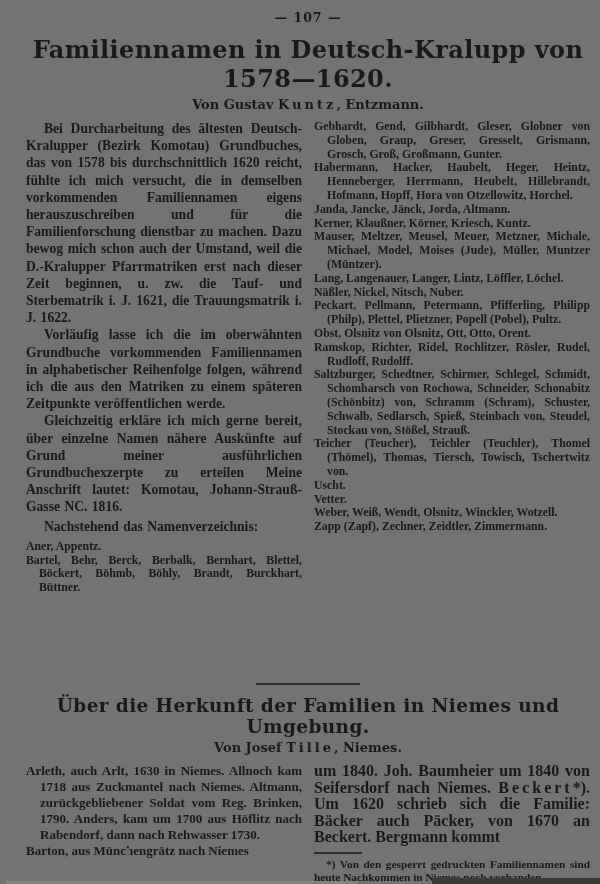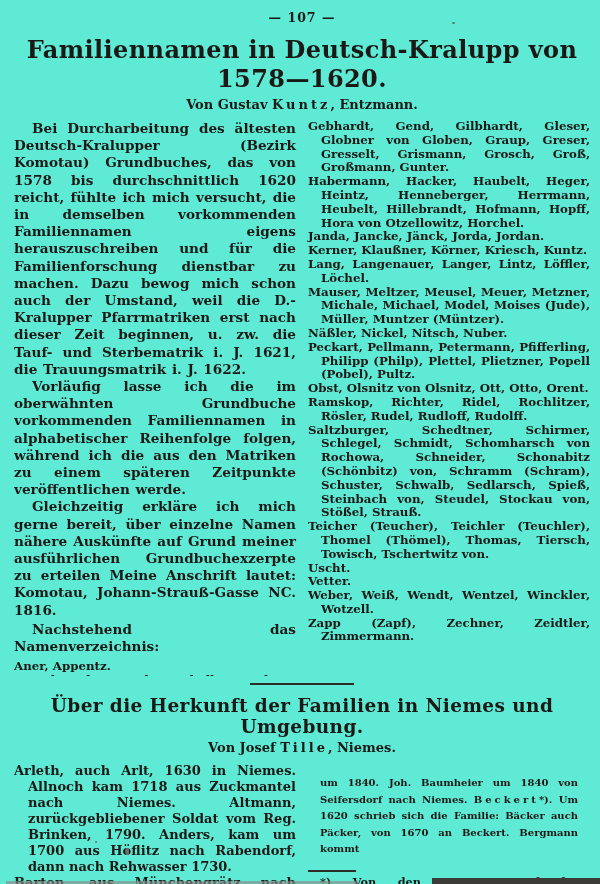--- a/index.html
+++ b/index.html
@@ -1,26 +1,26 @@
 <!DOCTYPE html>
 <html><head>
 <meta charset="utf-8">
 <style>
   html,body{margin:0;padding:0;background:#e8e7e3;}
   .page{
     position:relative;
     width:600px;height:884px;
     margin:0 auto;
-    background:#5eead4;
+    background:#737373;
     color:#1b1916;
     font-family:"DejaVu Serif", serif;
     font-weight:700;
     overflow:hidden;
     box-sizing:border-box;
-    padding:8px 10px 0 14px;
+    padding:8px 10px 0 26px;
   }
   .pagenum{
     text-align:center;
     font-size:12.5px;
     letter-spacing:1px;
     margin:2px 0 10px 0;
   }
   .art-title{
     text-align:center;
     font-size:24px;
@@ -33,21 +33,21 @@
     font-size:13px;
     margin-bottom:8px;
   }
   .sperr{letter-spacing:3px;}
   .cols{
     display:flex;
     gap:12px;
   }
   .cols.a1{height:556px;overflow:hidden;}
   .cols.a2{height:152px;overflow:hidden;}
-  .col{flex:1 1 0;min-width:0;}
+  .col{flex:1 1 0;min-width:0;font-family:Liberation Serif, serif;}
   .para{
     font-size:13.6px;
     line-height:17.2px;
     text-align:justify;
     text-indent:18px;
     margin:0;
     word-spacing:1px;
   }
   .announce{margin-top:2px;}
   .name-list{margin-top:5px;}
@@ -66,24 +66,24 @@
   }
   .a2-entry{
     font-size:13px;
     line-height:16px;
     text-align:justify;
     padding-left:14px;
     text-indent:-14px;
     margin:0;
   }
   .a2-cont{
-    font-size:10px;
+    font-size:16px;
     line-height:16.5px;
     text-align:justify;
-    margin:12px;
+    margin:0;
   }
   .footnote-rule{
     width:48px;height:2px;
     background:#2e2c29;
     margin:6px 0 4px 0;
   }
   .footnote{
     font-size:11.3px;
     line-height:13.8px;
     text-align:justify;
@@ -125,33 +125,33 @@
       <div class="name-list">
         <p class="name-entry">Aner, Appentz.</p>
         <p class="name-entry">Bartel, Behr, Berck, Berbalk, Bernhart, Blettel, Böckert, Böhmb, Böhly, Brandt, Burckhart, Büttner.</p>
 
       </div>
     </div>
     <div class="col">
       <div class="name-list" style="margin-top:0;">
         <p class="name-entry">Gebhardt, Gend, Gilbhardt, Gleser, Globner von Globen, Graup, Greser, Gresselt, Grismann, Grosch, Groß, Großmann, Gunter.</p>
         <p class="name-entry">Habermann, Hacker, Haubelt, Heger, Heintz, Henneberger, Herrmann, Heubelt, Hillebrandt, Hofmann, Hopff, Hora von Otzellowitz, Horchel.</p>
-        <p class="name-entry">Janda, Jancke, Jänck, Jorda, Jordan.</p>
+        <p class="name-entry">Janda, Jancke, Jänck, Jorda, Altmann.</p>
         <p class="name-entry">Kerner, Klaußner, Körner, Kriesch, Kuntz.</p>
+        <p class="name-entry">Mauser, Meltzer, Meusel, Meuer, Metzner, Michale, Michael, Model, Moises (Jude), Müller, Muntzer (Müntzer).</p>
         <p class="name-entry">Lang, Langenauer, Langer, Lintz, Löffler, Löchel.</p>
-        <p class="name-entry">Mauser, Meltzer, Meusel, Meuer, Metzner, Michale, Michael, Model, Moises (Jude), Müller, Muntzer (Müntzer).</p>
         <p class="name-entry">Näßler, Nickel, Nitsch, Nuber.</p>
         <p class="name-entry">Peckart, Pellmann, Petermann, Pfifferling, Philipp (Philp), Plettel, Plietzner, Popell (Pobel), Pultz.</p>
         <p class="name-entry">Obst, Olsnitz von Olsnitz, Ott, Otto, Orent.</p>
         <p class="name-entry">Ramskop, Richter, Ridel, Rochlitzer, Rösler, Rudel, Rudloff, Rudolff.</p>
         <p class="name-entry">Saltzburger, Schedtner, Schirmer, Schlegel, Schmidt, Schomharsch von Rochowa, Schneider, Schonabitz (Schönbitz) von, Schramm (Schram), Schuster, Schwalb, Sedlarsch, Spieß, Steinbach von, Steudel, Stockau von, Stößel, Strauß.</p>
         <p class="name-entry">Teicher (Teucher), Teichler (Teuchler), Thomel (Thömel), Thomas, Tiersch, Towisch, Tschertwitz von.</p>
         <p class="name-entry">Uscht.</p>
         <p class="name-entry">Vetter.</p>
-        <p class="name-entry">Weber, Weiß, Wendt, Wentzel, Winckler, Wotzell.</p>
+        <p class="name-entry">Weber, Weiß, Wendt, Olsnitz, Winckler, Wotzell.</p>
         <p class="name-entry">Zapp (Zapf), Zechner, Zeidtler, Zimmermann.</p>
       </div>
     </div>
   </div>
 
   <div class="rule-center"></div>
 
   <h2 class="art-title second">Über die Herkunft der Familien in Niemes und Umgebung.</h2>
   <div class="byline">
     <span>Von Josef </span><span class="sperr">Tille</span><span>, Niemes.</span>

